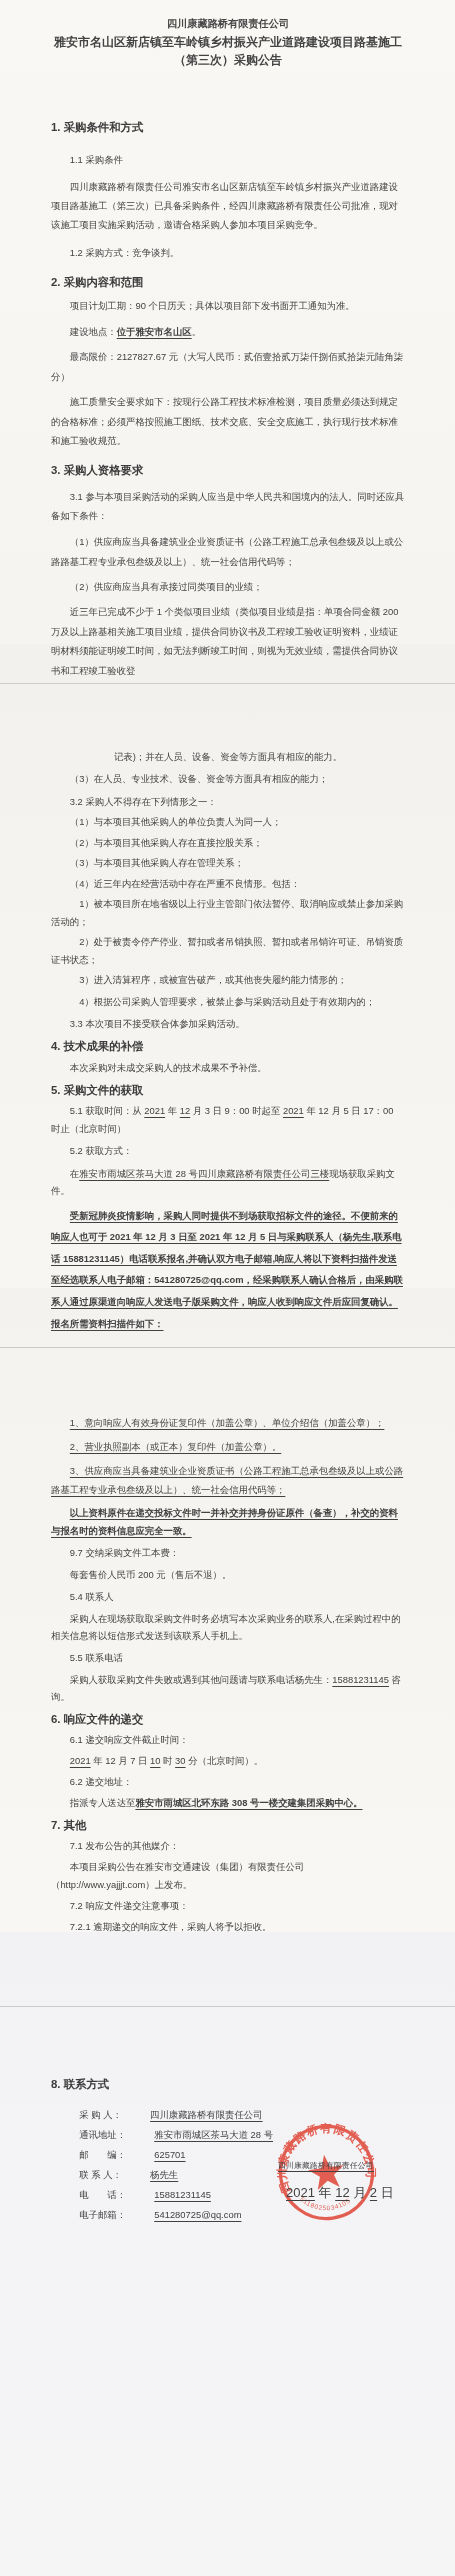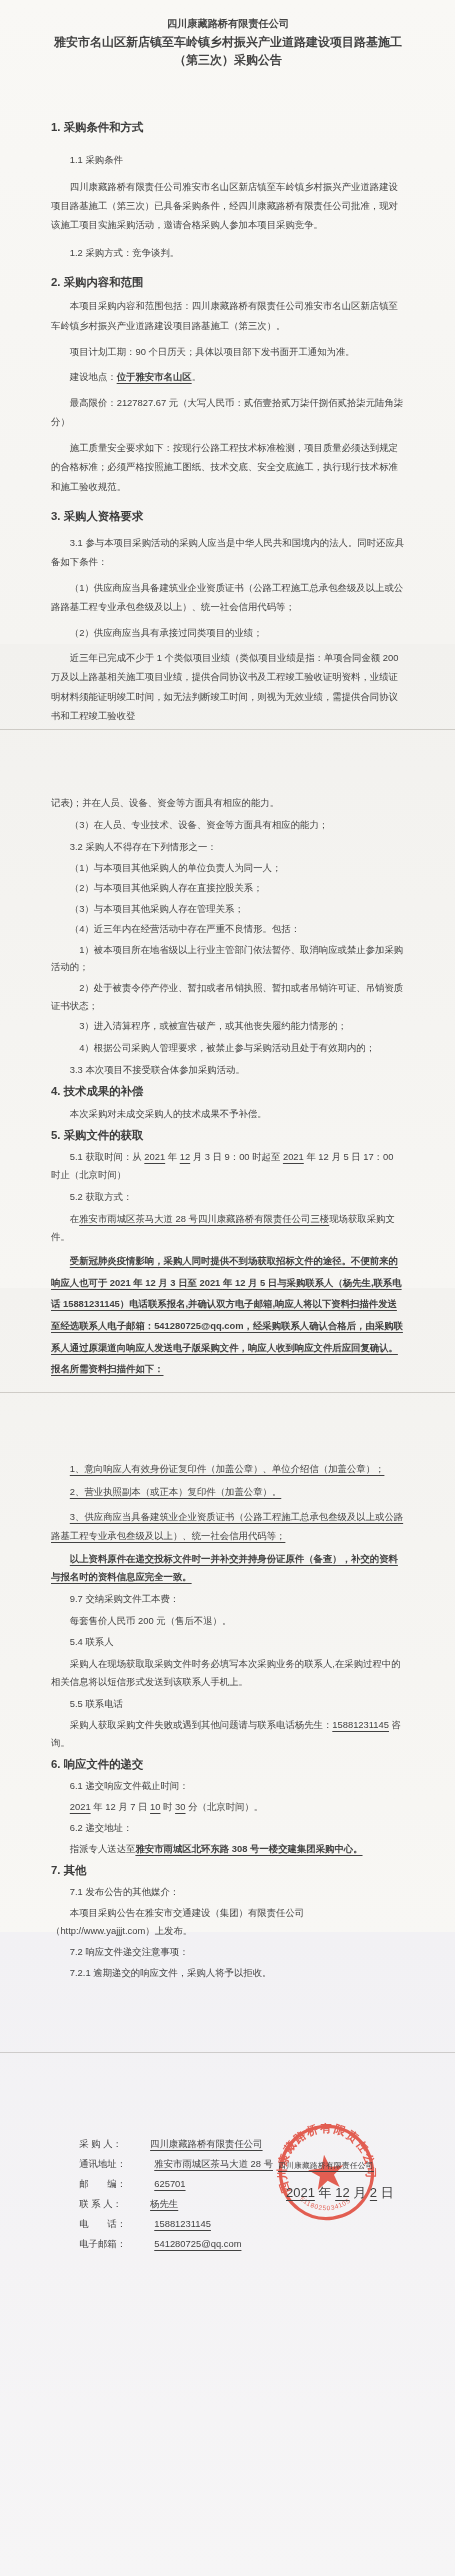--- a/index.html
+++ b/index.html
@@ -18,21 +18,21 @@
   .tint-1 { top: 0; height: 644px; background: linear-gradient(#f9f8f5, #f5f4f1); }
   .tint-2 { top: 644px; height: 644px; background: linear-gradient(#f2f1ee, #f7f6f3); }
   .tint-3 { top: 1288px; height: 644px; background: linear-gradient(#f3f2ef, #f8f7f4); }
   .tint-4 { top: 1932px; height: 644px; background: linear-gradient(#f2f1f4, #f6f5f6); }
   .content { position: relative; padding: 0 51px; font-size: 9.4px; line-height: 17.7px; }
   .c { text-align: center; }
   .t1 { font-size: 10.2px; line-height: 15px; font-weight: bold; color: #444; }
   .t2 { font-size: 12px; line-height: 18px; font-weight: bold; color: #444; font-family: Liberation Mono, monospace; }
   .h { font-size: 11.4px; line-height: 16px; font-weight: bold; color: #3c3c3c; }
   .p { text-indent: 2em; }
-  .p0 { text-indent: 0; }
+  .p0 { text-indent: 0; text-align: center; }
   .p3 { text-indent: 3em; }
   .lh34 { line-height: 19.4px; }
   .u { text-decoration: underline; text-underline-offset: 2.8px; text-decoration-thickness: 0.6px; }
   .b { font-weight: bold; }
   .covid { line-height: 21.6px; font-weight: bold; }
   .gap { position: relative; }
   .hairline {
     position: absolute; left: 0; width: 456px; margin-left: -51px; height: 0.6px;
     background: rgba(110,105,95,.28);
     box-shadow: 0 -10.2px 8px -4.6px rgba(255,255,255,.9), 0 5.7px 9px -3.4px rgba(60,55,45,.06);
@@ -65,21 +65,20 @@
     <div class="c t1" style="padding-top:16px">四川康藏路桥有限责任公司</div>
     <div class="c t2" style="margin-top:3.4px">雅安市名山区新店镇至车岭镇乡村振兴产业道路建设项目路基施工</div>
     <div class="c t2">（第三次）采购公告</div>
 
     <div class="h" style="margin-top:49px">1. 采购条件和方式</div>
     <div class="p lh34" style="margin-top:15px">1.1 采购条件</div>
     <div class="p lh34" style="margin-top:6.8px">四川康藏路桥有限责任公司雅安市名山区新店镇至车岭镇乡村振兴产业道路建设项目路基施工（第三次）已具备采购条件，经四川康藏路桥有限责任公司批准，现对该施工项目实施采购活动，邀请合格采购人参加本项目采购竞争。</div>
     <div class="p lh34" style="margin-top:8px">1.2 采购方式：竞争谈判。</div>
 
     <div class="h" style="margin-top:11.4px">2. 采购内容和范围</div>
-    <div class="p lh34" style="margin-top:6.8px">本项目采购内容和范围包括：四川康藏路桥有限责任公司雅安市名山区新店镇至车岭镇乡村振兴产业道路建设项目路基施工（第三次）。</div>
     <div class="p lh34" style="margin-top:6.3px">项目计划工期：90 个日历天；具体以项目部下发书面开工通知为准。</div>
     <div class="p lh34" style="margin-top:6.3px"><span>建设地点：</span><span class="u b">位于雅安市名山区</span><span>。</span></div>
     <div class="p lh34" style="margin-top:6.3px">最高限价：2127827.67 元（大写人民币：贰佰壹拾贰万柒仟捌佰贰拾柒元陆角柒分）</div>
     <div class="p lh34" style="margin-top:6.3px">施工质量安全要求如下：按现行公路工程技术标准检测，项目质量必须达到规定的合格标准；必须严格按照施工图纸、技术交底、安全交底施工，执行现行技术标准和施工验收规范。</div>
 
     <div class="h" style="margin-top:11.4px">3. 采购人资格要求</div>
     <div class="p lh34" style="margin-top:9px">3.1 参与本项目采购活动的采购人应当是中华人民共和国境内的法人。同时还应具备如下条件：</div>
     <div class="p lh34" style="margin-top:6.3px">（1）供应商应当具备建筑业企业资质证书（公路工程施工总承包叁级及以上或公路路基工程专业承包叁级及以上）、统一社会信用代码等；</div>
     <div class="p lh34" style="margin-top:6.3px">（2）供应商应当具有承接过同类项目的业绩；</div>
     <div class="p lh34" style="margin-top:5.7px">近三年已完成不少于 1 个类似项目业绩（类似项目业绩是指：单项合同金额 200 万及以上路基相关施工项目业绩，提供合同协议书及工程竣工验收证明资料，业绩证明材料须能证明竣工时间，如无法判断竣工时间，则视为无效业绩，需提供合同协议书和工程竣工验收登</div>
@@ -134,20 +133,21 @@
     <div class="h" style="margin-top:4.6px">7. 其他</div>
     <div class="p" style="margin-top:4.6px">7.1 发布公告的其他媒介：</div>
     <div class="p" style="margin-top:3.4px">本项目采购公告在雅安市交通建设（集团）有限责任公司（http://www.yajjjt.com）上发布。</div>
     <div class="p" style="margin-top:3.4px">7.2 响应文件递交注意事项：</div>
     <div class="p" style="margin-top:3.4px">7.2.1 逾期递交的响应文件，采购人将予以拒收。</div>
 
     <div class="gap" style="height:140px">
       <div class="hairline" style="top:70px"></div>
     </div>
 
+    <div class="h">8. 联系方式</div>
     <div style="margin-top:12.5px">
       <div class="crow"><span>采 购 人：</span><span class="u val">四川康藏路桥有限责任公司</span></div>
       <div class="crow"><span>通讯地址：</span><span class="u val">雅安市雨城区茶马大道 28 号</span></div>
       <div class="crow"><span>邮　　编：</span><span class="u val">625701</span></div>
       <div class="crow"><span>联 系 人：</span><span class="u val val-wide">杨先生</span></div>
       <div class="crow"><span>电　　话：</span><span class="u val">15881231145</span></div>
       <div class="crow"><span>电子邮箱：</span><span class="u val">541280725@qq.com</span></div>
     </div>
   </div>
 

